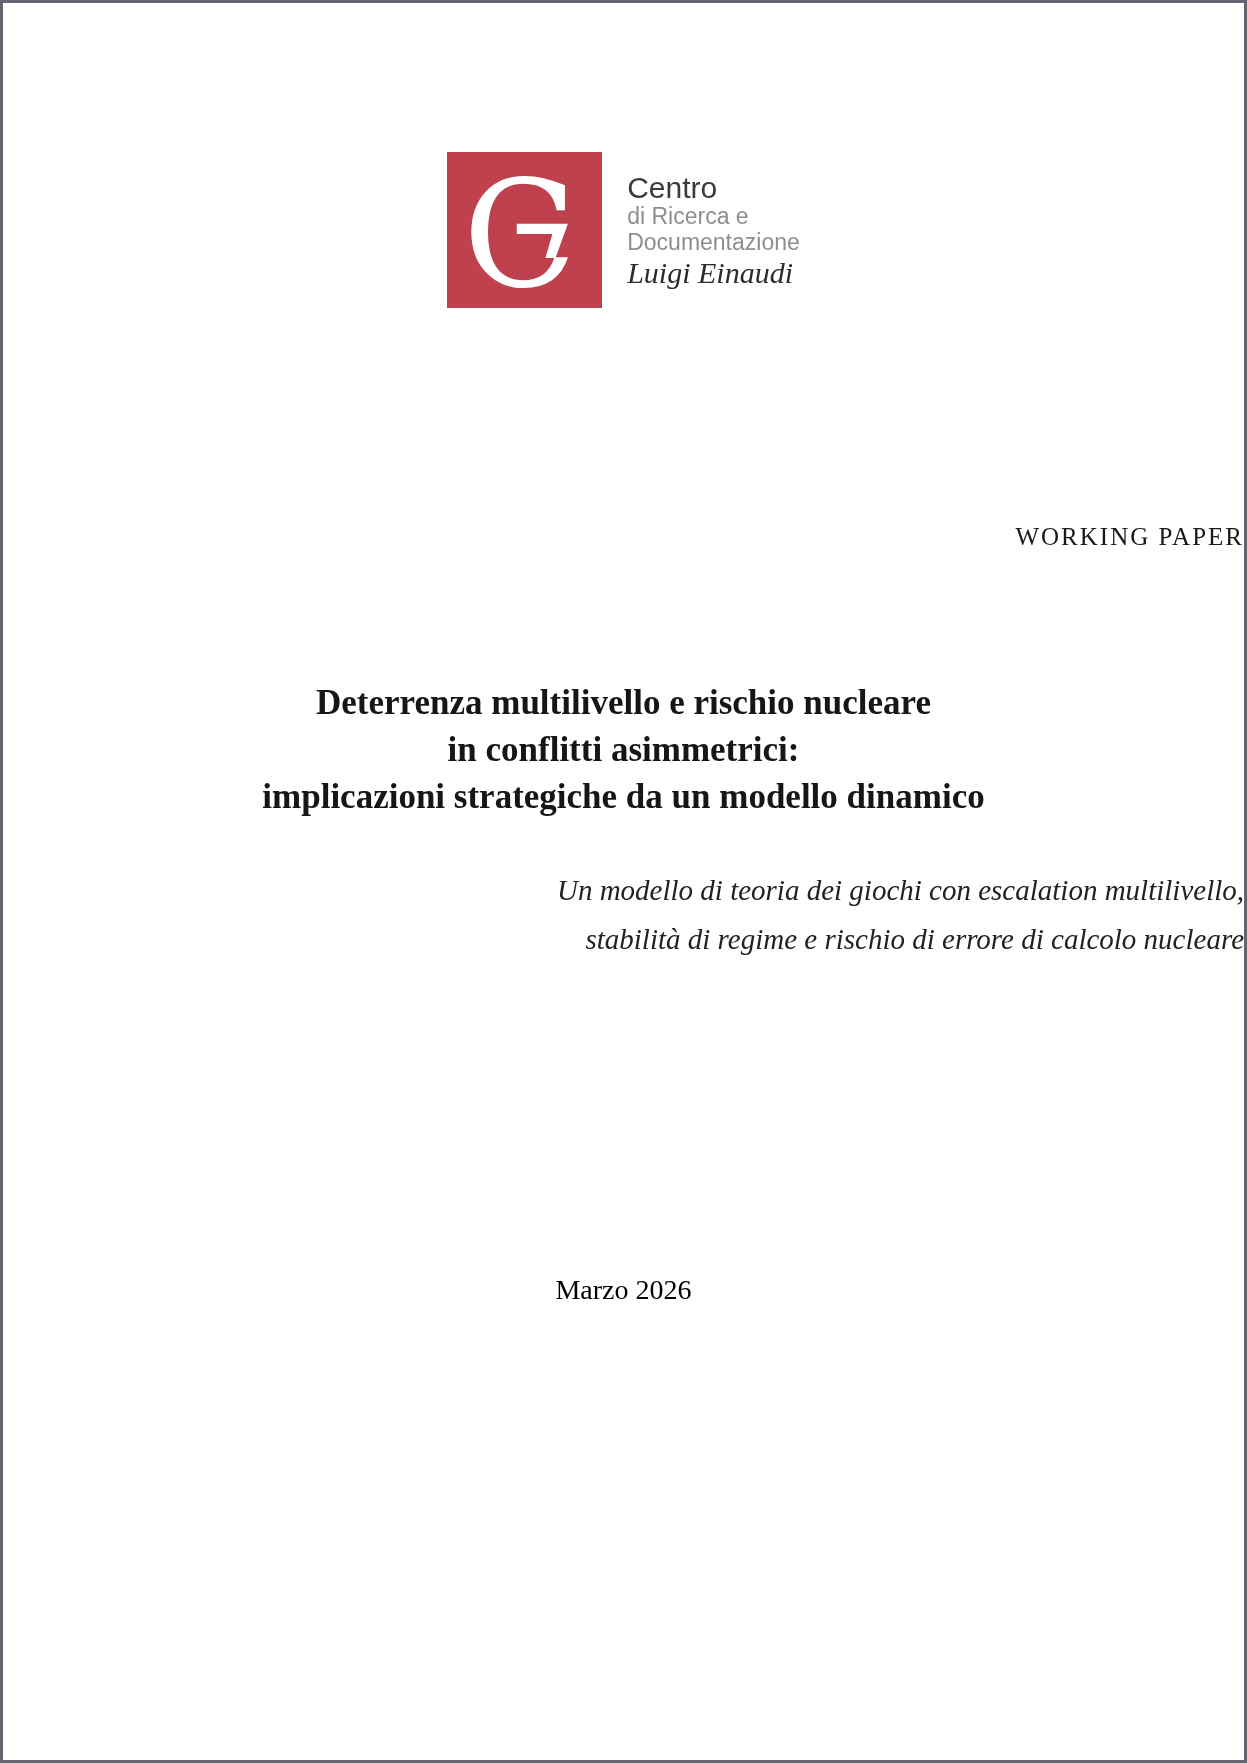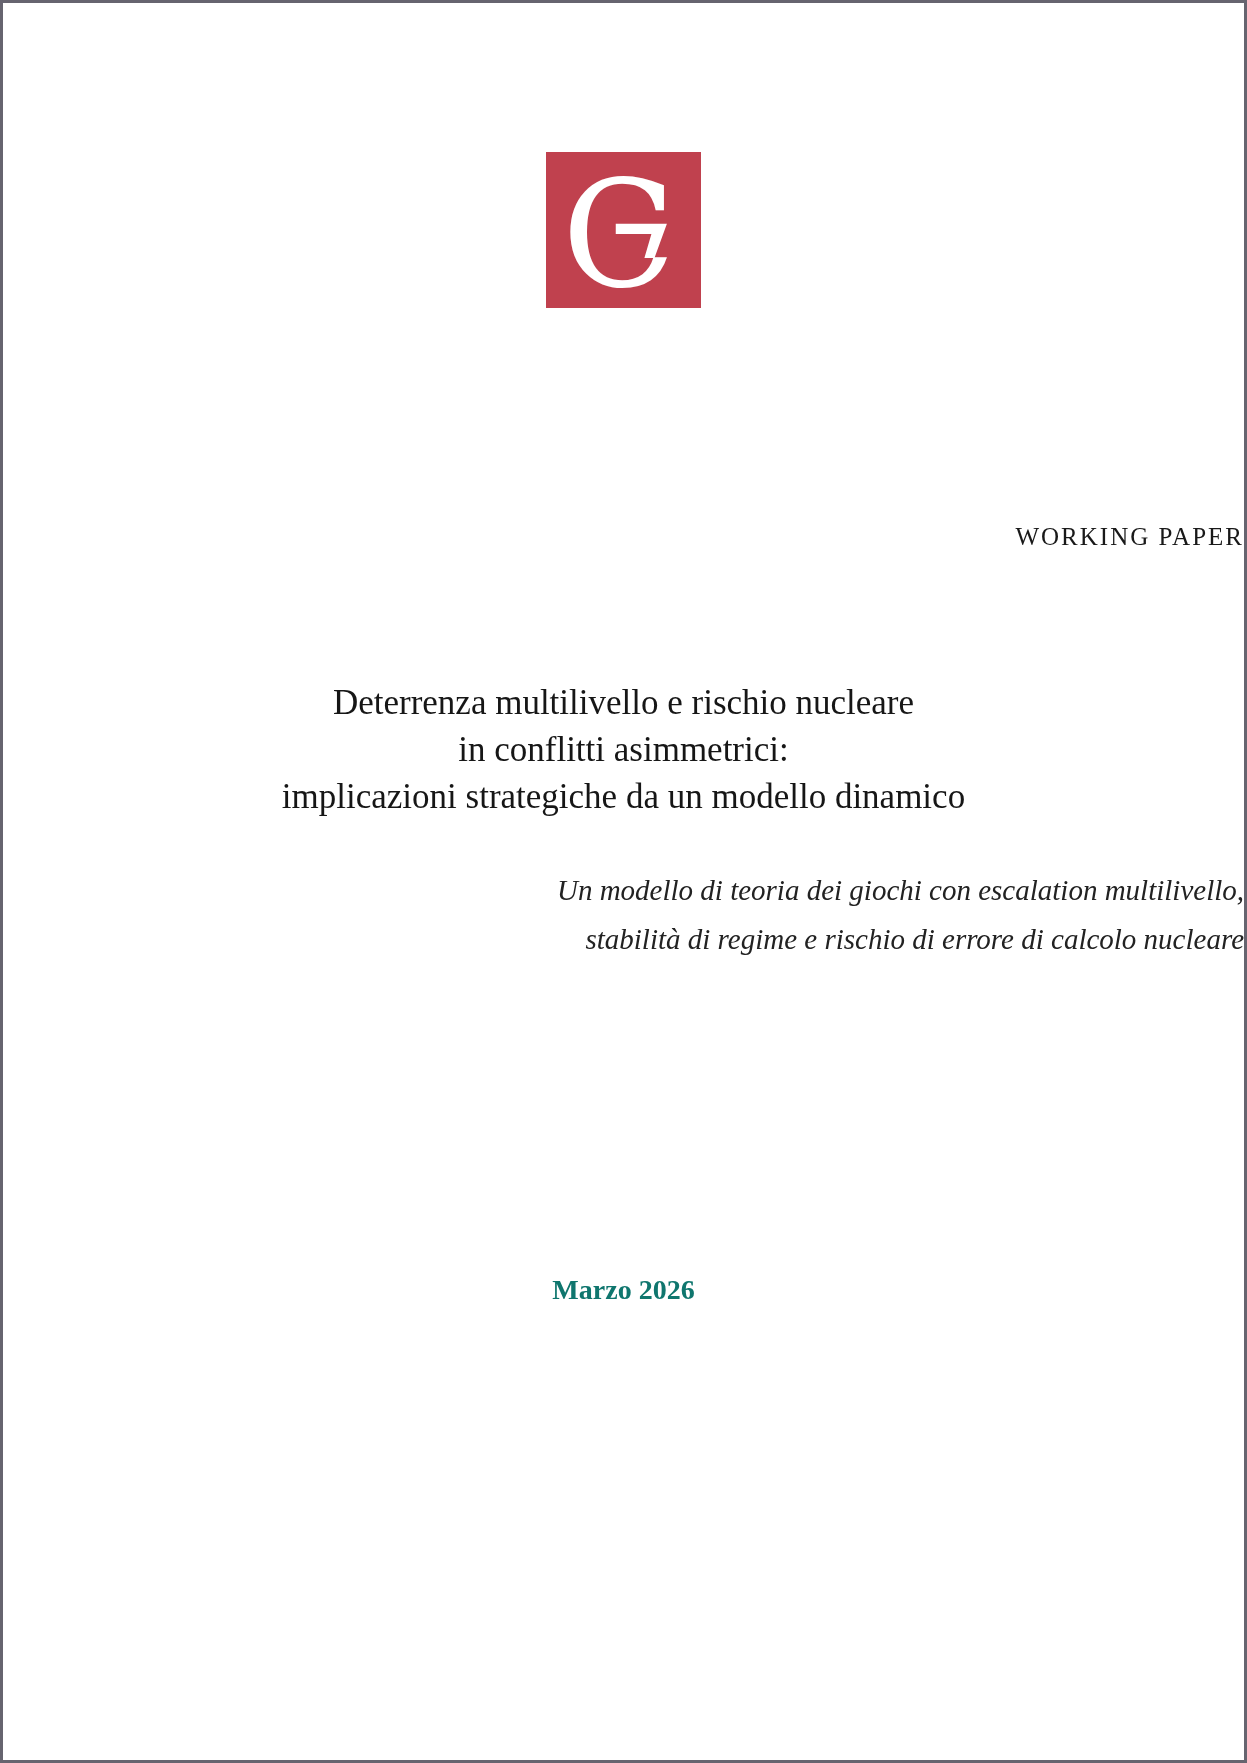--- a/index.html
+++ b/index.html
@@ -59,21 +59,21 @@
     margin-top: 215px;
     text-align: right;
     font-size: 25px;
     letter-spacing: 2px;
     color: #191919;
   }
   .paper-title {
     margin: 128px 60px 0 60px;
     text-align: center;
     font-size: 35px;
-    font-weight: normal;
+    font-weight: bold;
     line-height: 47px;
     color: #161616;
   }
   .paper-subtitle {
     margin-top: 46px;
     text-align: right;
     font-style: italic;
     font-size: 29px;
     line-height: 49px;
     color: #222222;
@@ -82,37 +82,42 @@
     margin-top: 156px;
     text-align: center;
     font-size: 27px;
     line-height: 34px;
     color: #1d1d1d;
   }
   .publication-date {
     margin-top: 310px;
     text-align: center;
     font-size: 28px;
-    color: #0f766e;
-    font-weight: bold;
+    color: #000000;
   }
   .block-line { display: block; }
 </style>
 </head>
 <body>
 
 <div class="page">
 
   <div class="logo-row">
     <div class="logo-mark">
 
       <svg viewBox="0 0 100 100" aria-hidden="true">
         <text x="47" y="86" text-anchor="middle" font-family="DejaVu Serif, Liberation Serif, serif" font-size="96" fill="#ffffff">C</text>
         <path d="M45 46 L78 46 L70 68 L63.5 68 L68 52.5 L45 52.5 Z" fill="#ffffff"></path>
       </svg>
+    </div>
+    <div class="logo-wordmark">
+      <span class="logo-line-centro block-line">Centro</span>
+      <span class="logo-line-gray block-line">di Ricerca e</span>
+      <span class="logo-line-gray block-line">Documentazione</span>
+      <span class="logo-line-luigi block-line">Luigi Einaudi</span>
     </div>
   </div>
 
   <div class="working-paper">WORKING PAPER</div>
 
   <h1 class="paper-title">
     <span class="block-line">Deterrenza multilivello e rischio nucleare</span>
     <span class="block-line">in conflitti asimmetrici:</span>
     <span class="block-line">implicazioni strategiche da un modello dinamico</span>
   </h1>

